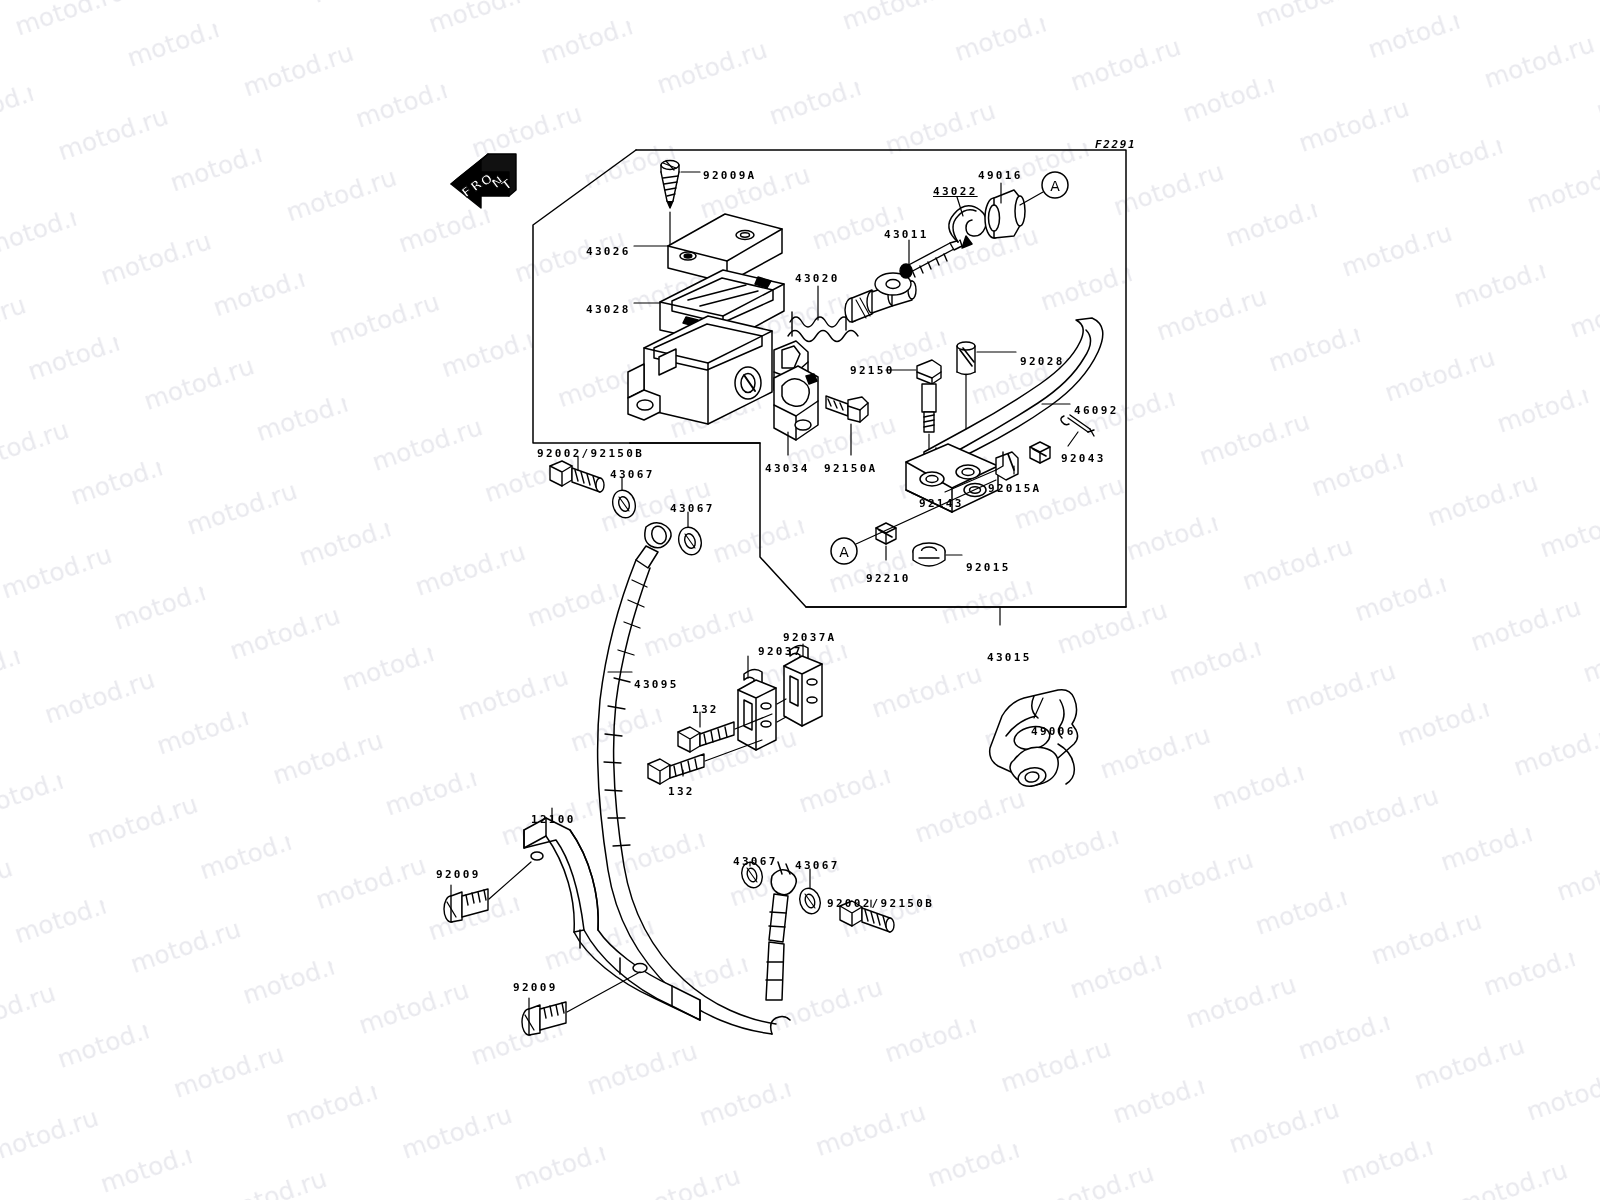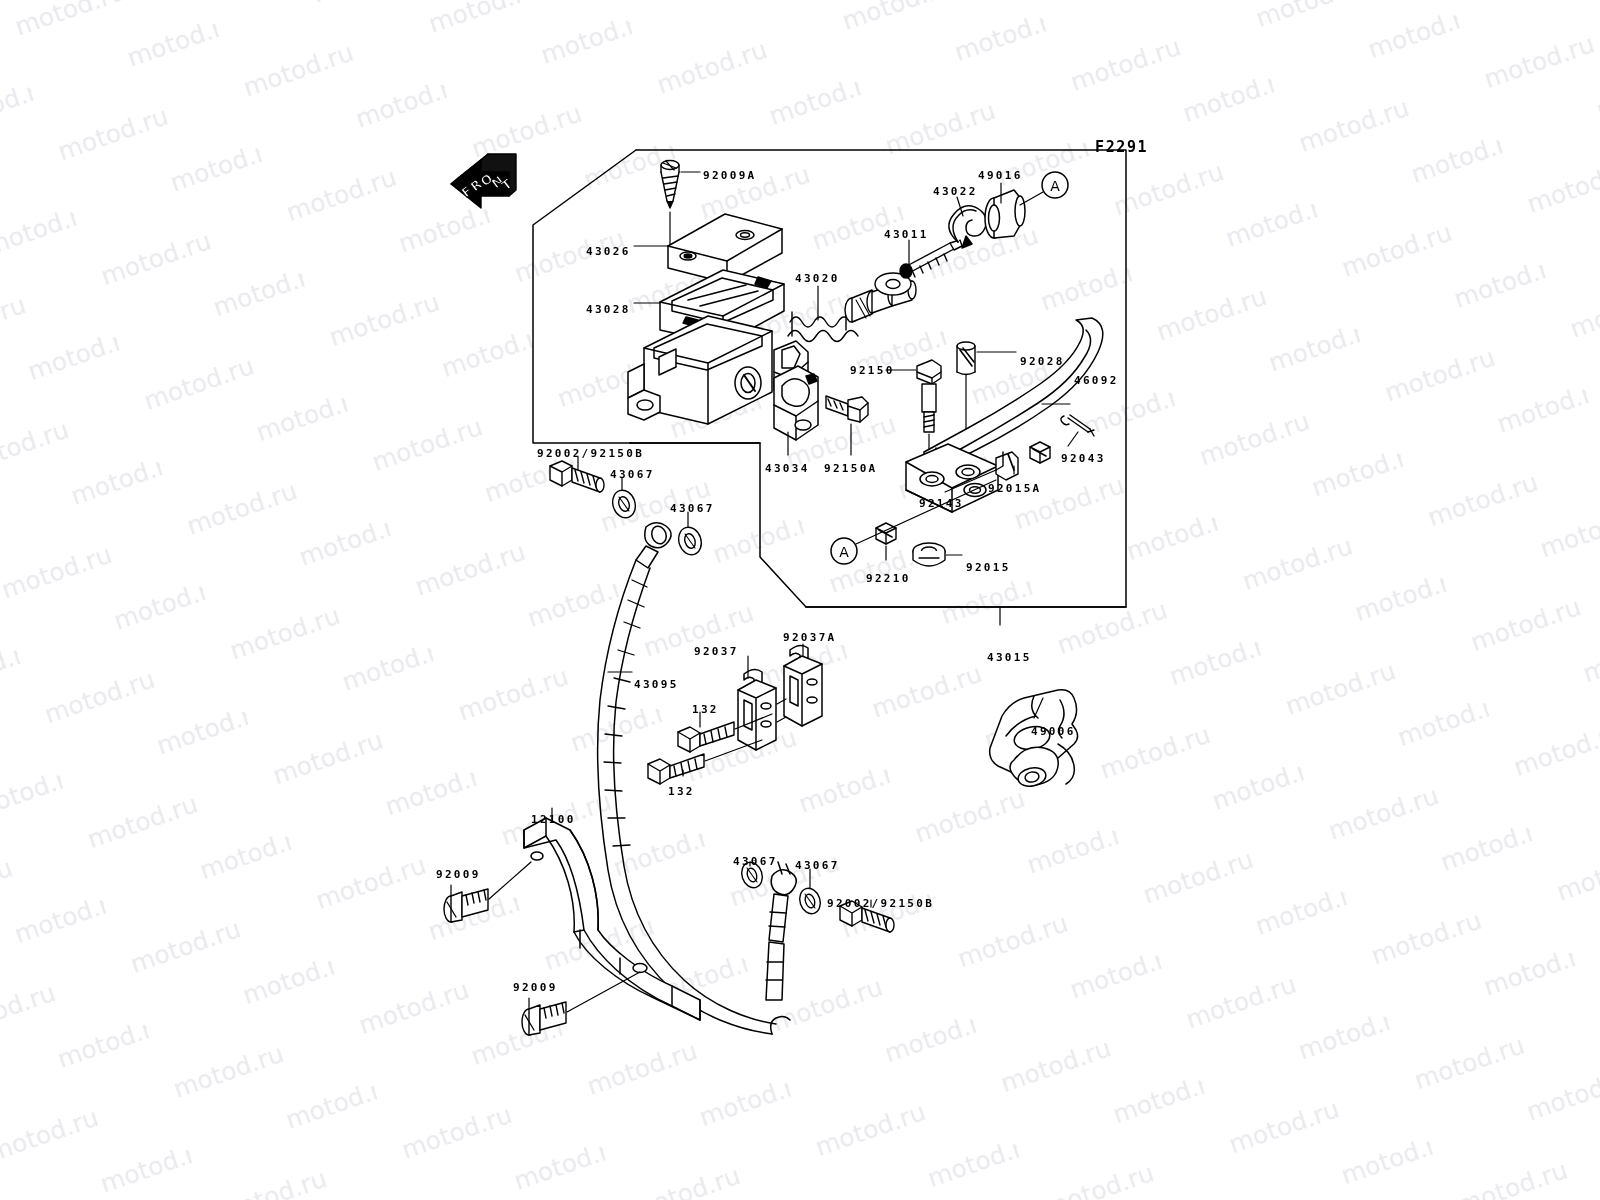--- a/index.html
+++ b/index.html
@@ -6,21 +6,21 @@
   html,body{margin:0;padding:0;background:#ffffff;}
   body{width:1600px;height:1200px;overflow:hidden;
        font-family:"DejaVu Sans Mono","Liberation Mono",monospace;}
   #stage{position:relative;width:1600px;height:1200px;background:#fff;}
   #wm,#art,#labels{position:absolute;left:0;top:0;width:1600px;height:1200px;}
   #wm{z-index:1;}
   #art{z-index:2;}
   #labels{z-index:3;}
   .lbl{position:absolute;color:#000;font-weight:700;letter-spacing:2.3px;
        font-size:11px;white-space:nowrap;font-family:"DejaVu Sans Mono","Liberation Mono",monospace;}
-  .lbl.code{font-size:15px;letter-spacing:1.6px;}
+  .lbl.code{font-size:11px;letter-spacing:1.6px;font-style:italic;}
 </style>
 </head>
 <body>
 
 <div id="stage">
 
   <svg id="wm" viewBox="0 0 1600 1200" xmlns="http://www.w3.org/2000/svg">
     <defs>
       <pattern id="wmpat" width="196" height="132" patternUnits="userSpaceOnUse" patternTransform="rotate(-19)">
         <text x="6" y="40" font-family="DejaVu Sans, sans-serif" font-size="25" fill="#e9e9ee">motod.ru</text>
@@ -448,38 +448,38 @@
 
   <div id="labels">
 
     <div class="lbl code" style="left:1095px;top:138px;">F2291</div>
 
     <div class="lbl" style="left:703px;top:169px;">92009A</div>
     <div class="lbl" style="left:586px;top:245px;">43026</div>
     <div class="lbl" style="left:586px;top:303px;">43028</div>
     <div class="lbl" style="left:795px;top:272px;">43020</div>
     <div class="lbl" style="left:884px;top:228px;">43011</div>
-    <div class="lbl" style="left:933px;top:185px;">43022</div>
+    <div class="lbl" style="left:933px;top:185px;text-decoration:underline;">43022</div>
     <div class="lbl" style="left:978px;top:169px;">49016</div>
     <div class="lbl" style="left:850px;top:364px;">92150</div>
     <div class="lbl" style="left:1020px;top:355px;">92028</div>
-    <div class="lbl" style="left:1074px;top:374px;">46092</div>
+    <div class="lbl" style="left:1074px;top:404px;">46092</div>
     <div class="lbl" style="left:1053px;top:452px;margin-left:8px;">92043</div>
     <div class="lbl" style="left:988px;top:482px;">92015A</div>
     <div class="lbl" style="left:919px;top:497px;">92143</div>
     <div class="lbl" style="left:824px;top:462px;">92150A</div>
     <div class="lbl" style="left:765px;top:462px;">43034</div>
     <div class="lbl" style="left:866px;top:572px;">92210</div>
     <div class="lbl" style="left:966px;top:561px;">92015</div>
     <div class="lbl" style="left:987px;top:635px;margin-top:16px;">43015</div>
     <div class="lbl" style="left:537px;top:447px;">92002/92150B</div>
     <div class="lbl" style="left:610px;top:468px;">43067</div>
     <div class="lbl" style="left:670px;top:502px;">43067</div>
     <div class="lbl" style="left:634px;top:678px;">43095</div>
-    <div class="lbl" style="left:694px;top:645px;">92037</div>
+    <div class="lbl" style="left:758px;top:645px;">92037</div>
     <div class="lbl" style="left:783px;top:631px;">92037A</div>
     <div class="lbl" style="left:692px;top:703px;">132</div>
     <div class="lbl" style="left:668px;top:785px;">132</div>
     <div class="lbl" style="left:1031px;top:684px;margin-top:41px;">49006</div>
     <div class="lbl" style="left:531px;top:813px;">12100</div>
     <div class="lbl" style="left:436px;top:868px;">92009</div>
     <div class="lbl" style="left:513px;top:981px;">92009</div>
     <div class="lbl" style="left:733px;top:855px;">43067</div>
     <div class="lbl" style="left:795px;top:859px;">43067</div>
     <div class="lbl" style="left:827px;top:897px;">92002/92150B</div>

